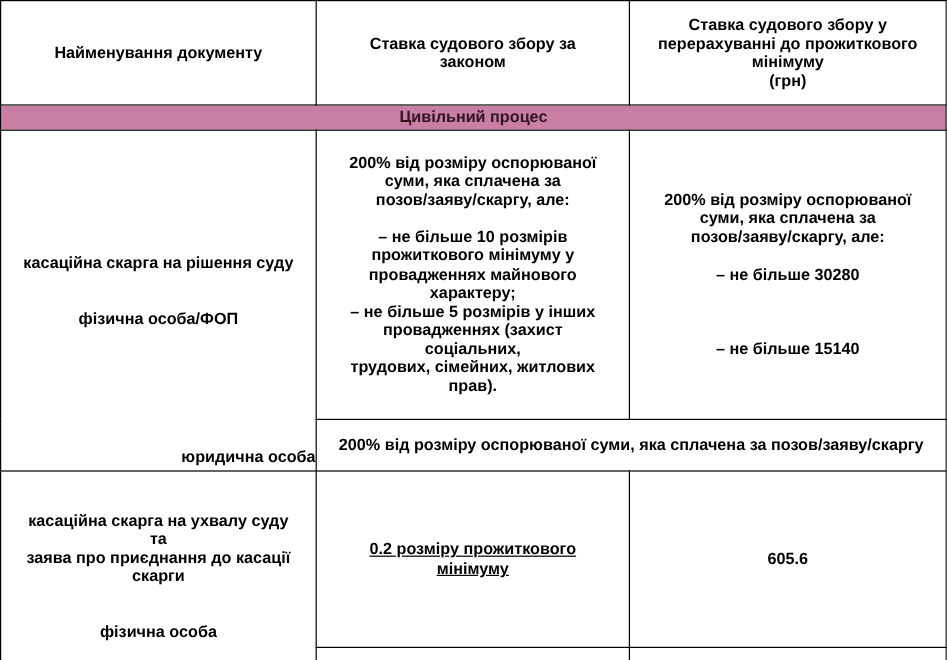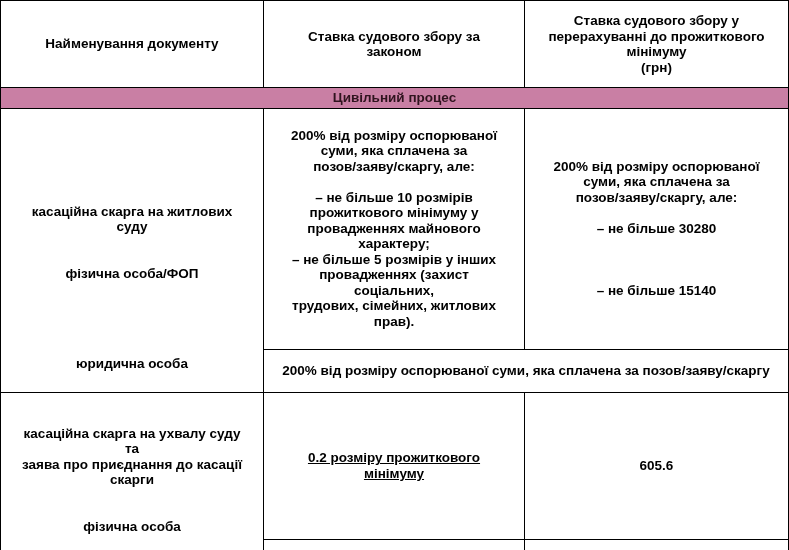--- a/index.html
+++ b/index.html
@@ -41,21 +41,22 @@
   }
   td.doc-cell {
     vertical-align: top;
     position: relative;
     padding-top: 11px;
   }
   .subject { margin-top: 15.5px; }
   .doc-bottom {
     position: absolute;
     left: 0; right: 0;
-    bottom: 20px;
+    bottom: 3px;
+    text-align: right;
   }
   td.v-bottom { vertical-align: bottom; }
   td.pb10 { padding-bottom: 10px; }
   td.pb24 { padding-bottom: 24px; text-decoration: underline; }
   td.pb16 { padding-bottom: 16px; }
 </style>
 </head>
 <body>
 
 <table class="fees">
@@ -76,21 +77,21 @@
 (грн)</td>
   </tr>
 
   <tr class="row-band">
     <td colspan="3" class="band" style="background-color: rgb(201, 127, 164); color: rgb(48, 20, 31);">Цивільний процес</td>
   </tr>
 
   <tr class="row-s1r1">
     <td rowspan="2" class="doc-cell">
       <div class="doc-top">
-        <div>касаційна скарга на житлових суду</div>
+        <div>касаційна скарга на рішення суду</div>
         <div class="subject">фізична особа/ФОП</div>
       </div>
       <div class="doc-bottom">юридична особа</div>
     </td>
     <td class="v-bottom pb10">200% від розміру оспорюваної
 суми, яка сплачена за
 позов/заяву/скаргу, але:
 
 – не більше 10 розмірів
 прожиткового мінімуму у

